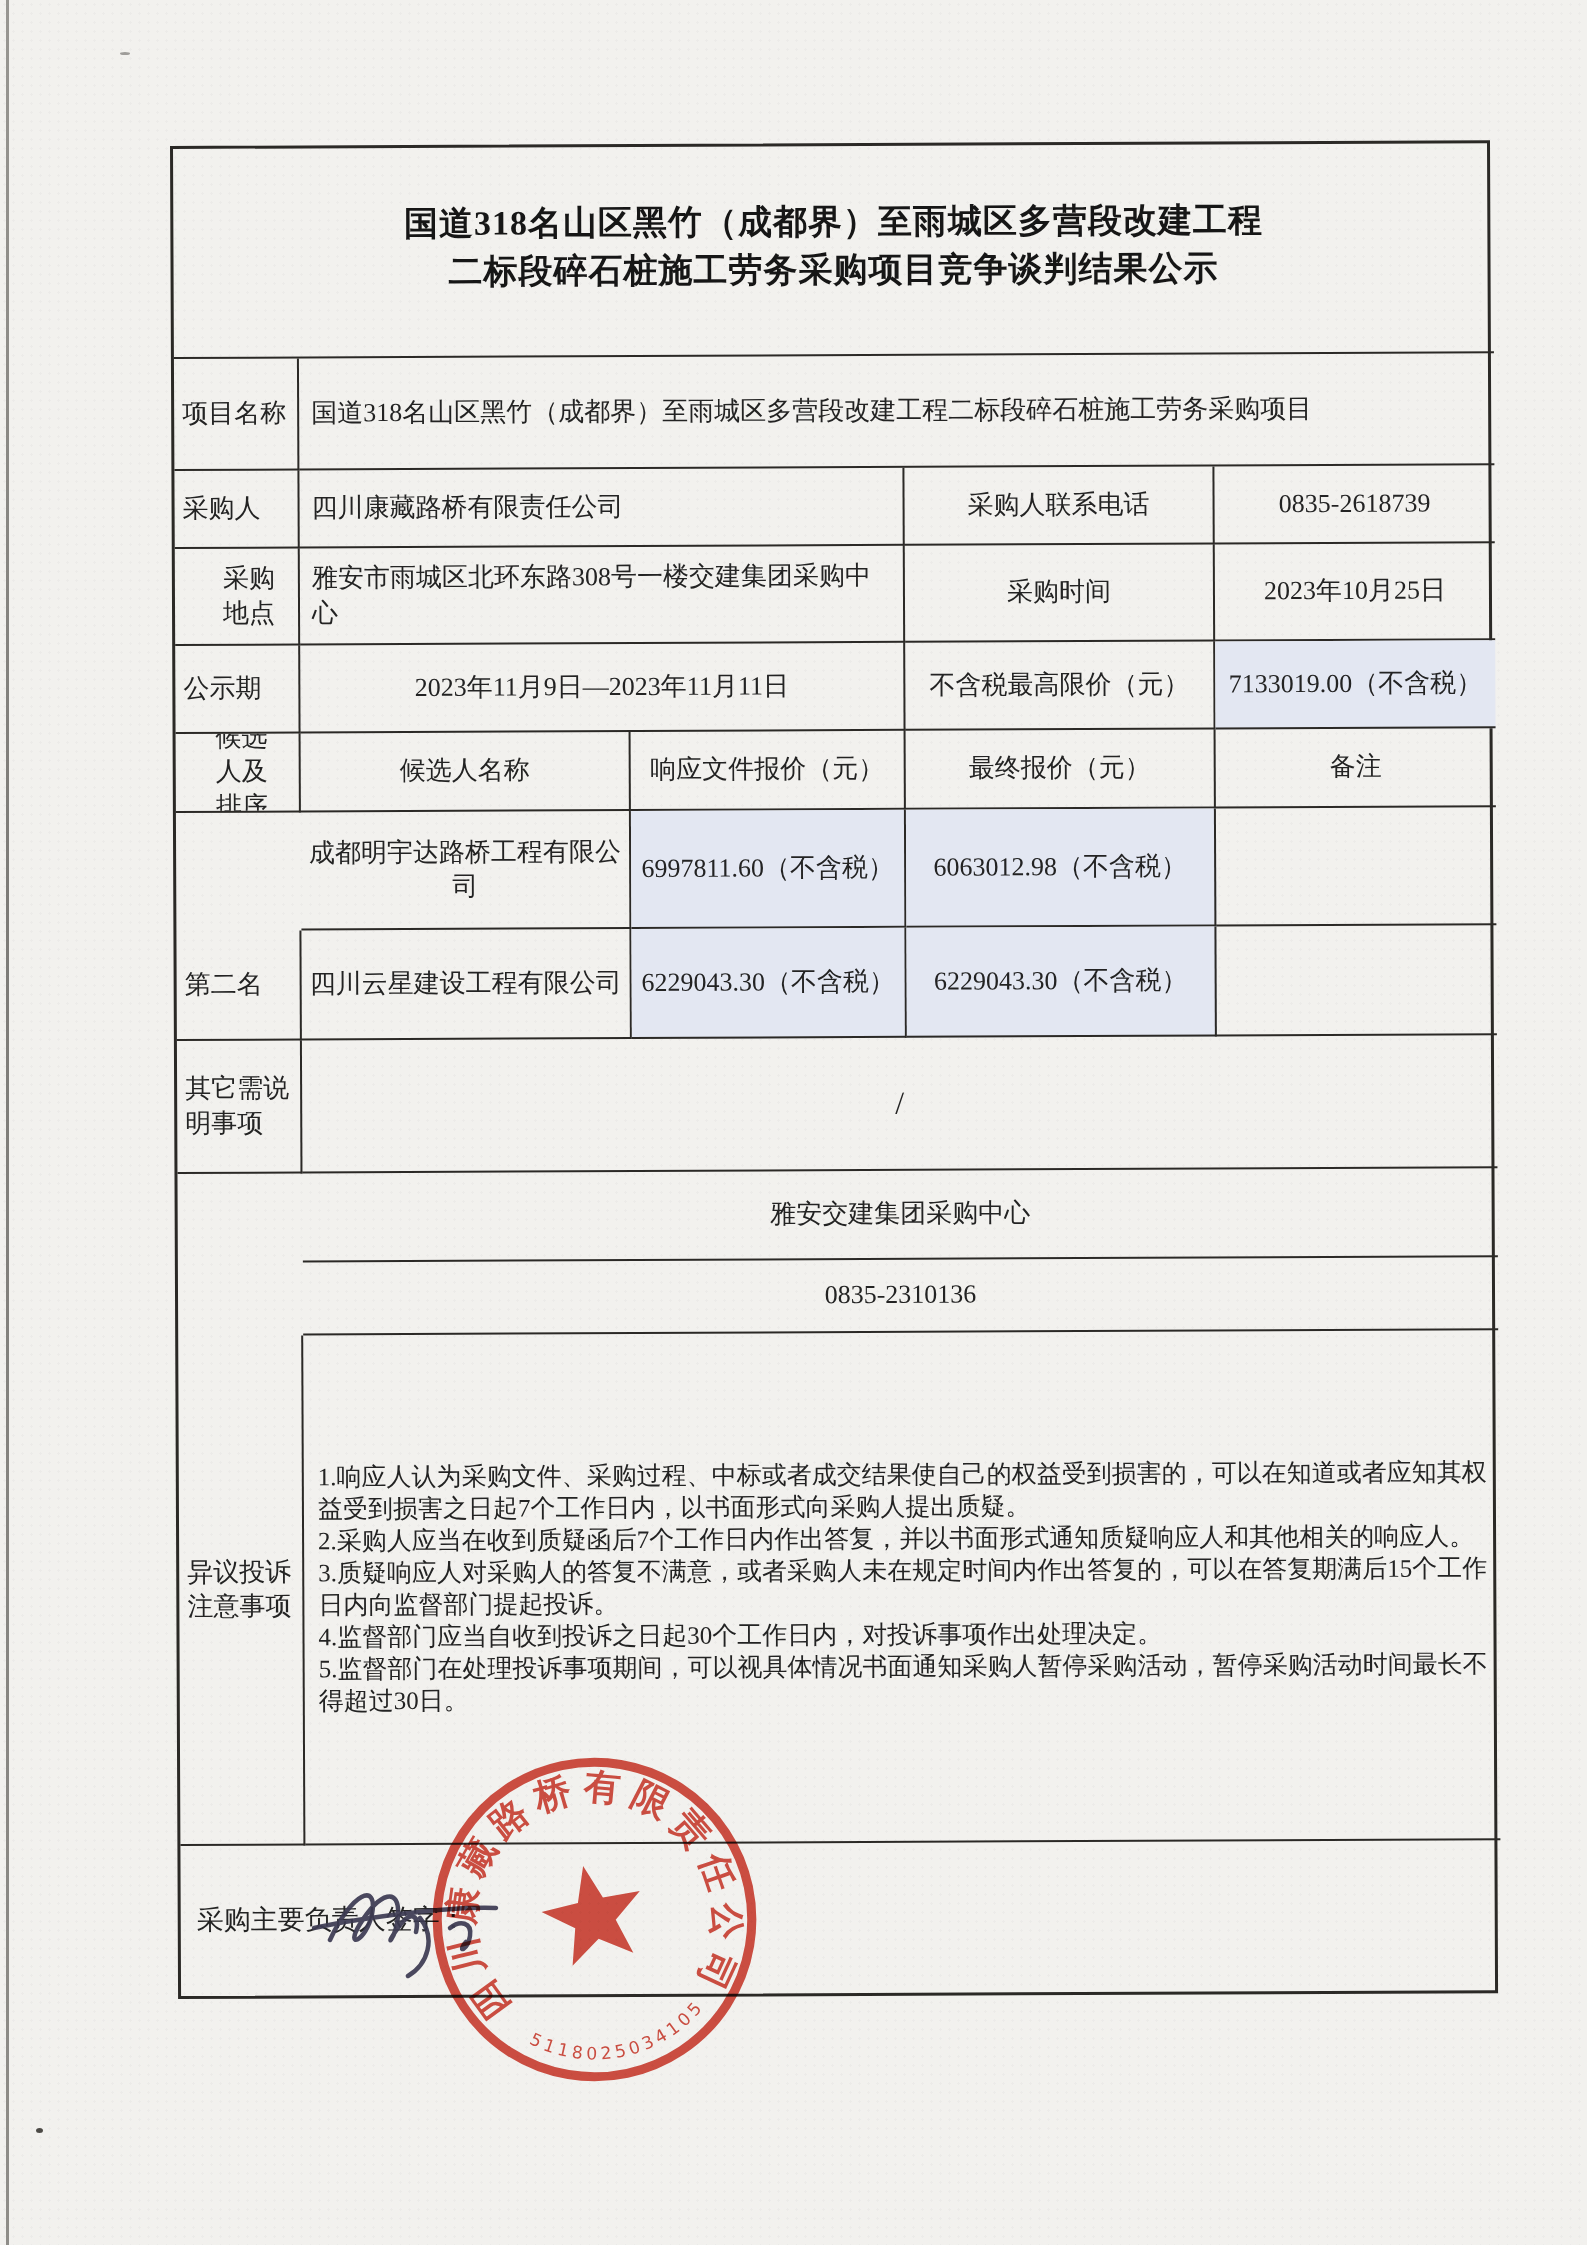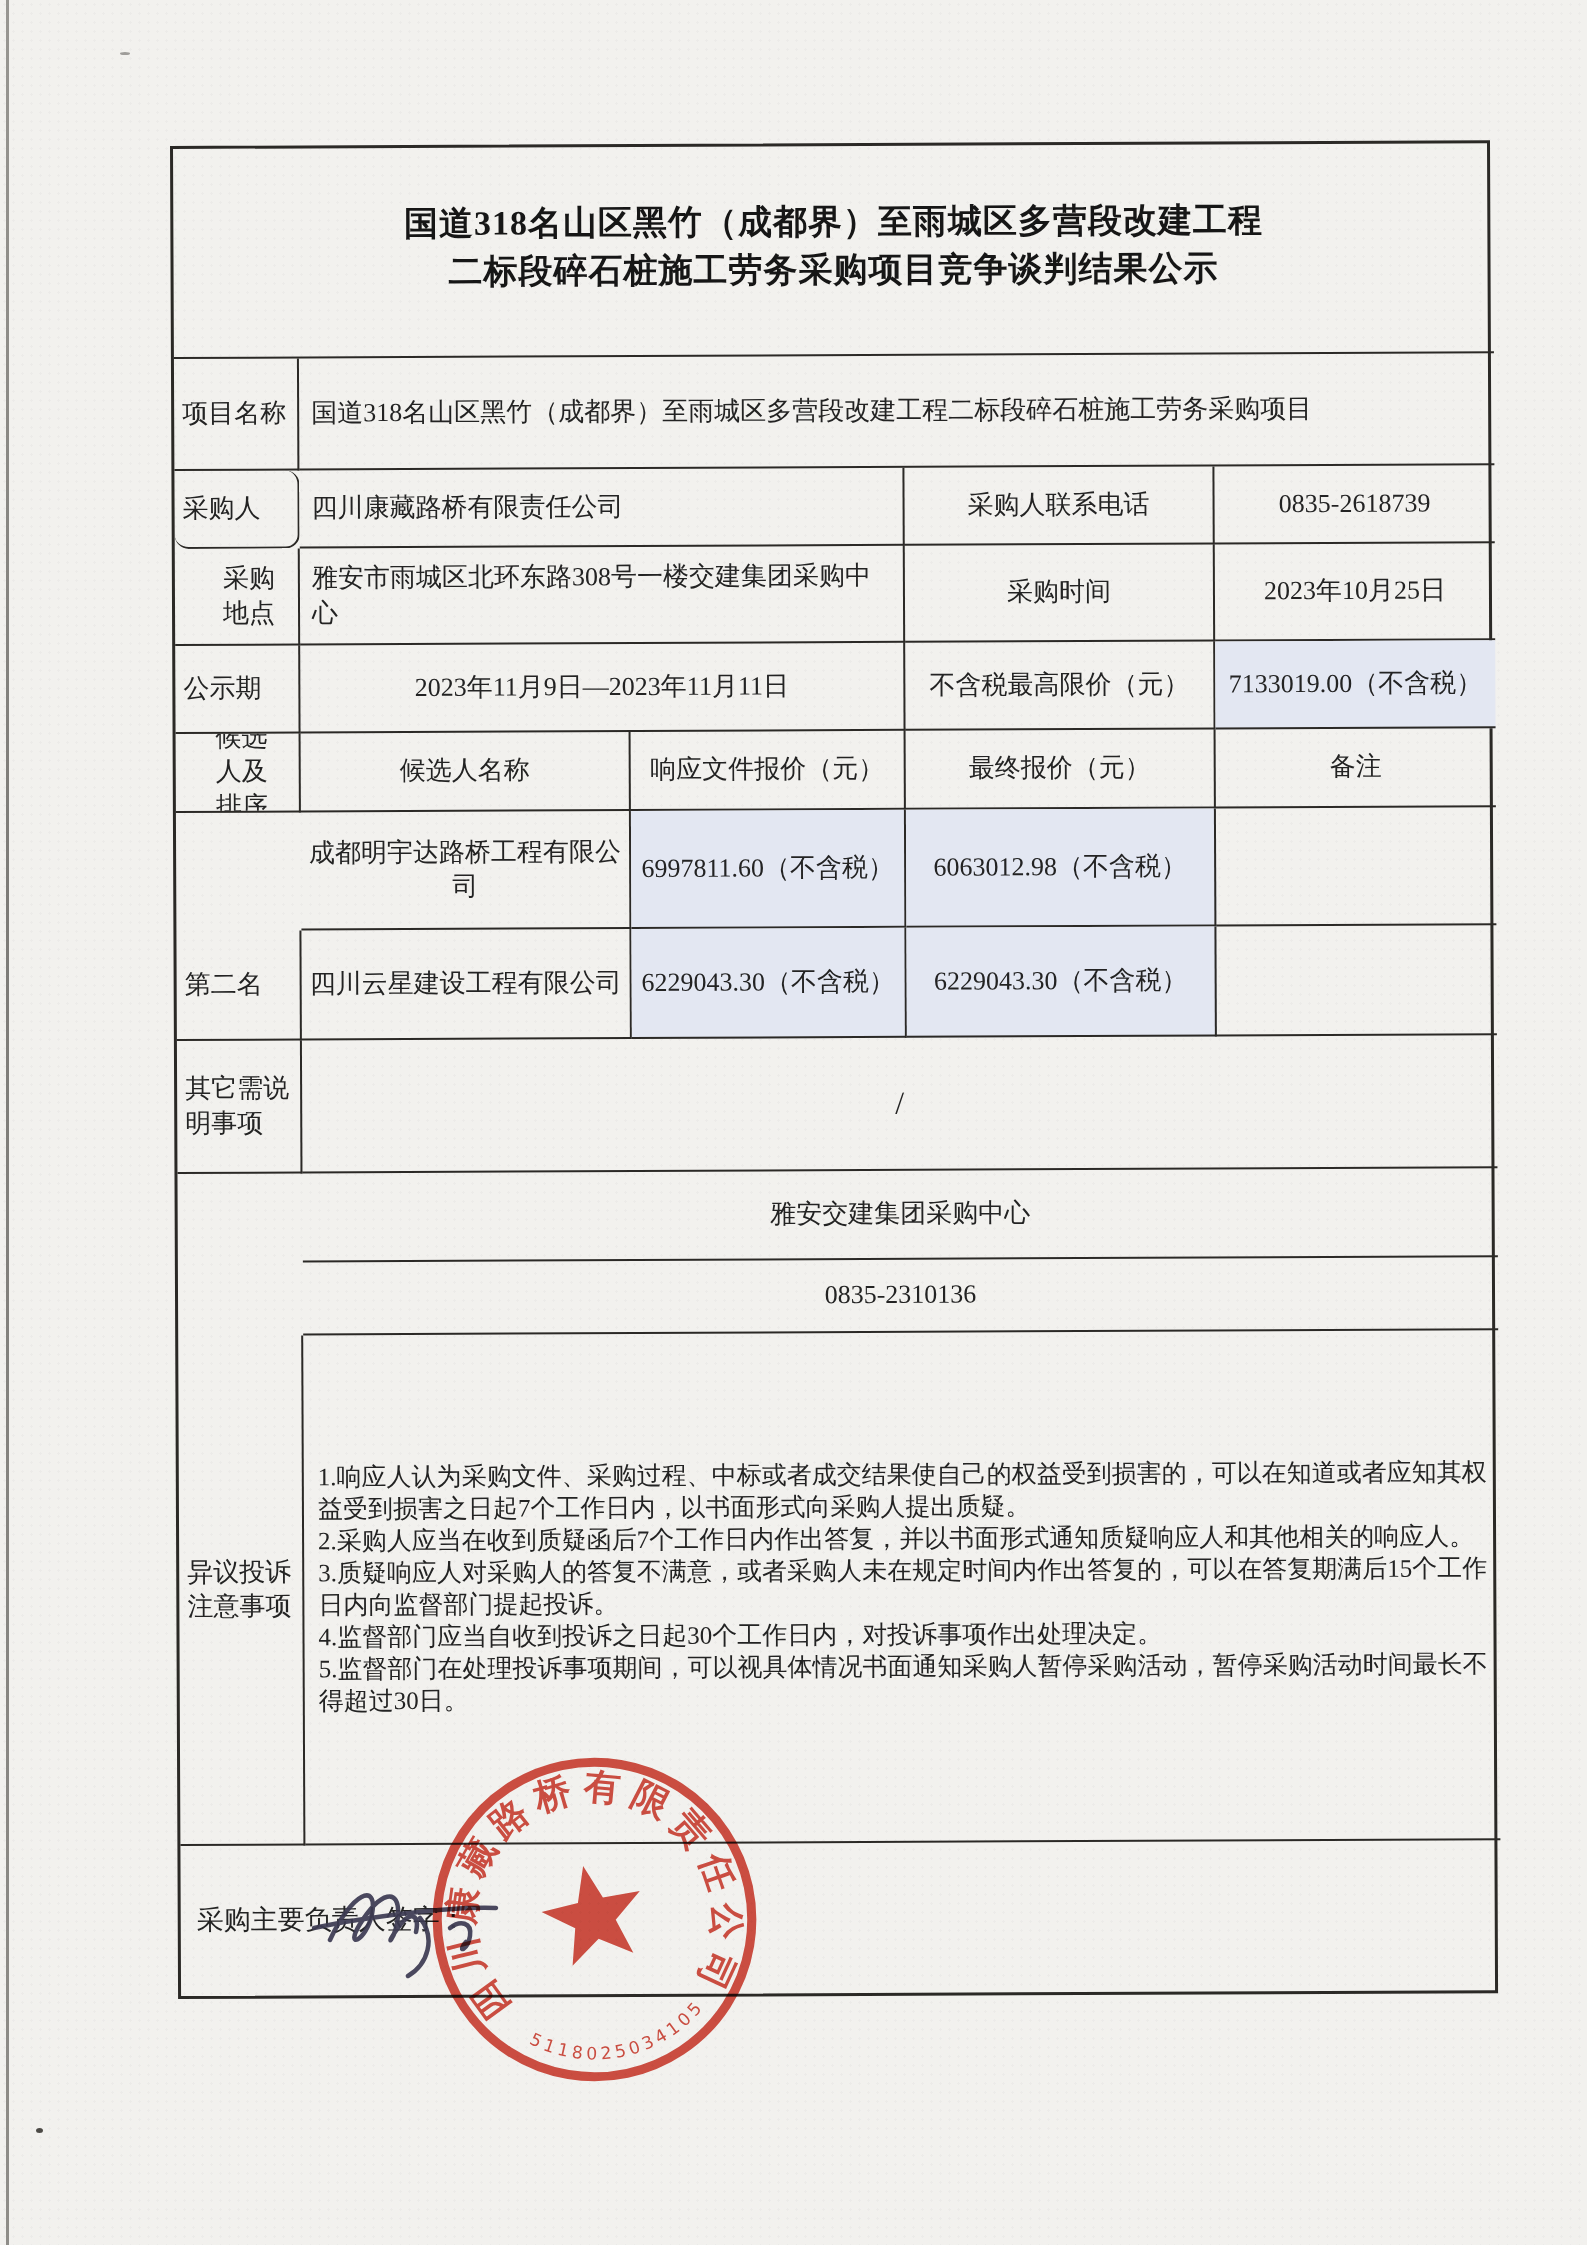--- a/index.html
+++ b/index.html
@@ -87,21 +87,21 @@
   <div class="doc-table">
 
     <div class="c ner title-cell" style="grid-column:1/6;grid-row:1;">
       <div>国道318名山区黑竹（成都界）至雨城区多营段改建工程</div>
       <div>二标段碎石桩施工劳务采购项目竞争谈判结果公示</div>
     </div>
 
     <div class="c label-cell" style="grid-column:1;grid-row:2;">项目名称</div>
     <div class="c ner left padval" style="grid-column:2/6;grid-row:2;">国道318名山区黑竹（成都界）至雨城区多营段改建工程二标段碎石桩施工劳务采购项目</div>
 
-    <div class="c label-cell" style="grid-column:1;grid-row:3;border-radius:14px;">采购人</div>
+    <div class="c label-cell" style="grid-column:1;grid-row:3;">采购人</div>
     <div class="c left padval" style="grid-column:2/4;grid-row:3;">四川康藏路桥有限责任公司</div>
     <div class="c" style="grid-column:4;grid-row:3;">采购人联系电话</div>
     <div class="c ner" style="grid-column:5;grid-row:3;">0835-2618739</div>
 
     <div class="c label-cell" style="grid-column:1;grid-row:4;padding-left:48px;">采购地点</div>
     <div class="c left padval" style="grid-column:2/4;grid-row:4;">雅安市雨城区北环东路308号一楼交建集团采购中心</div>
     <div class="c" style="grid-column:4;grid-row:4;">采购时间</div>
     <div class="c ner" style="grid-column:5;grid-row:4;">2023年10月25日</div>
 
     <div class="c label-cell" style="grid-column:1;grid-row:5;">公示期</div>

